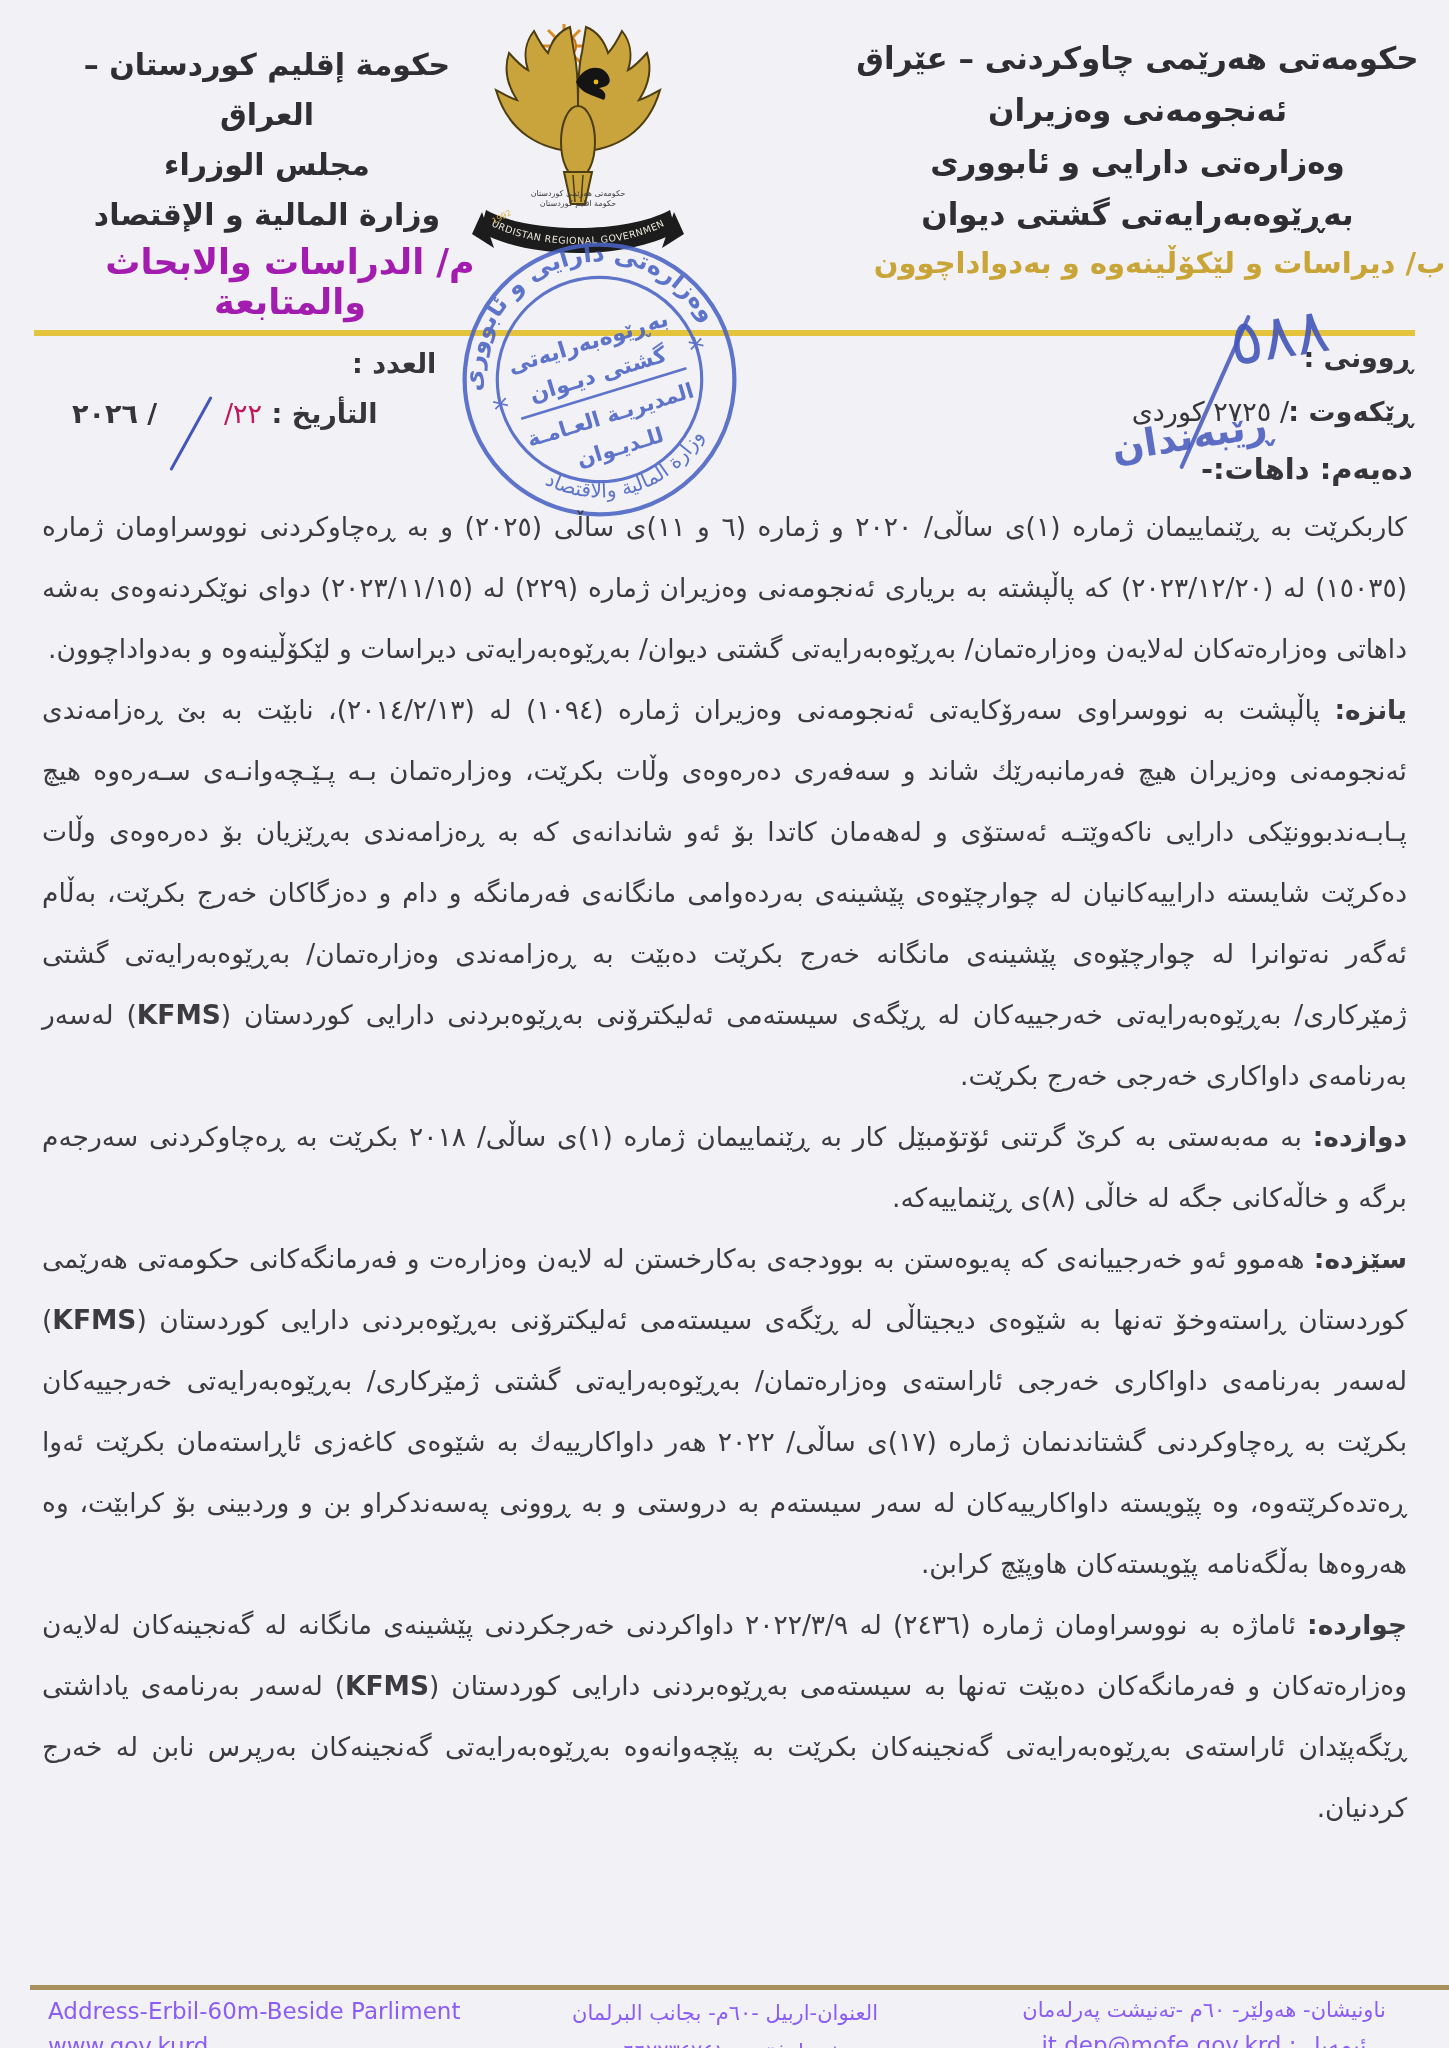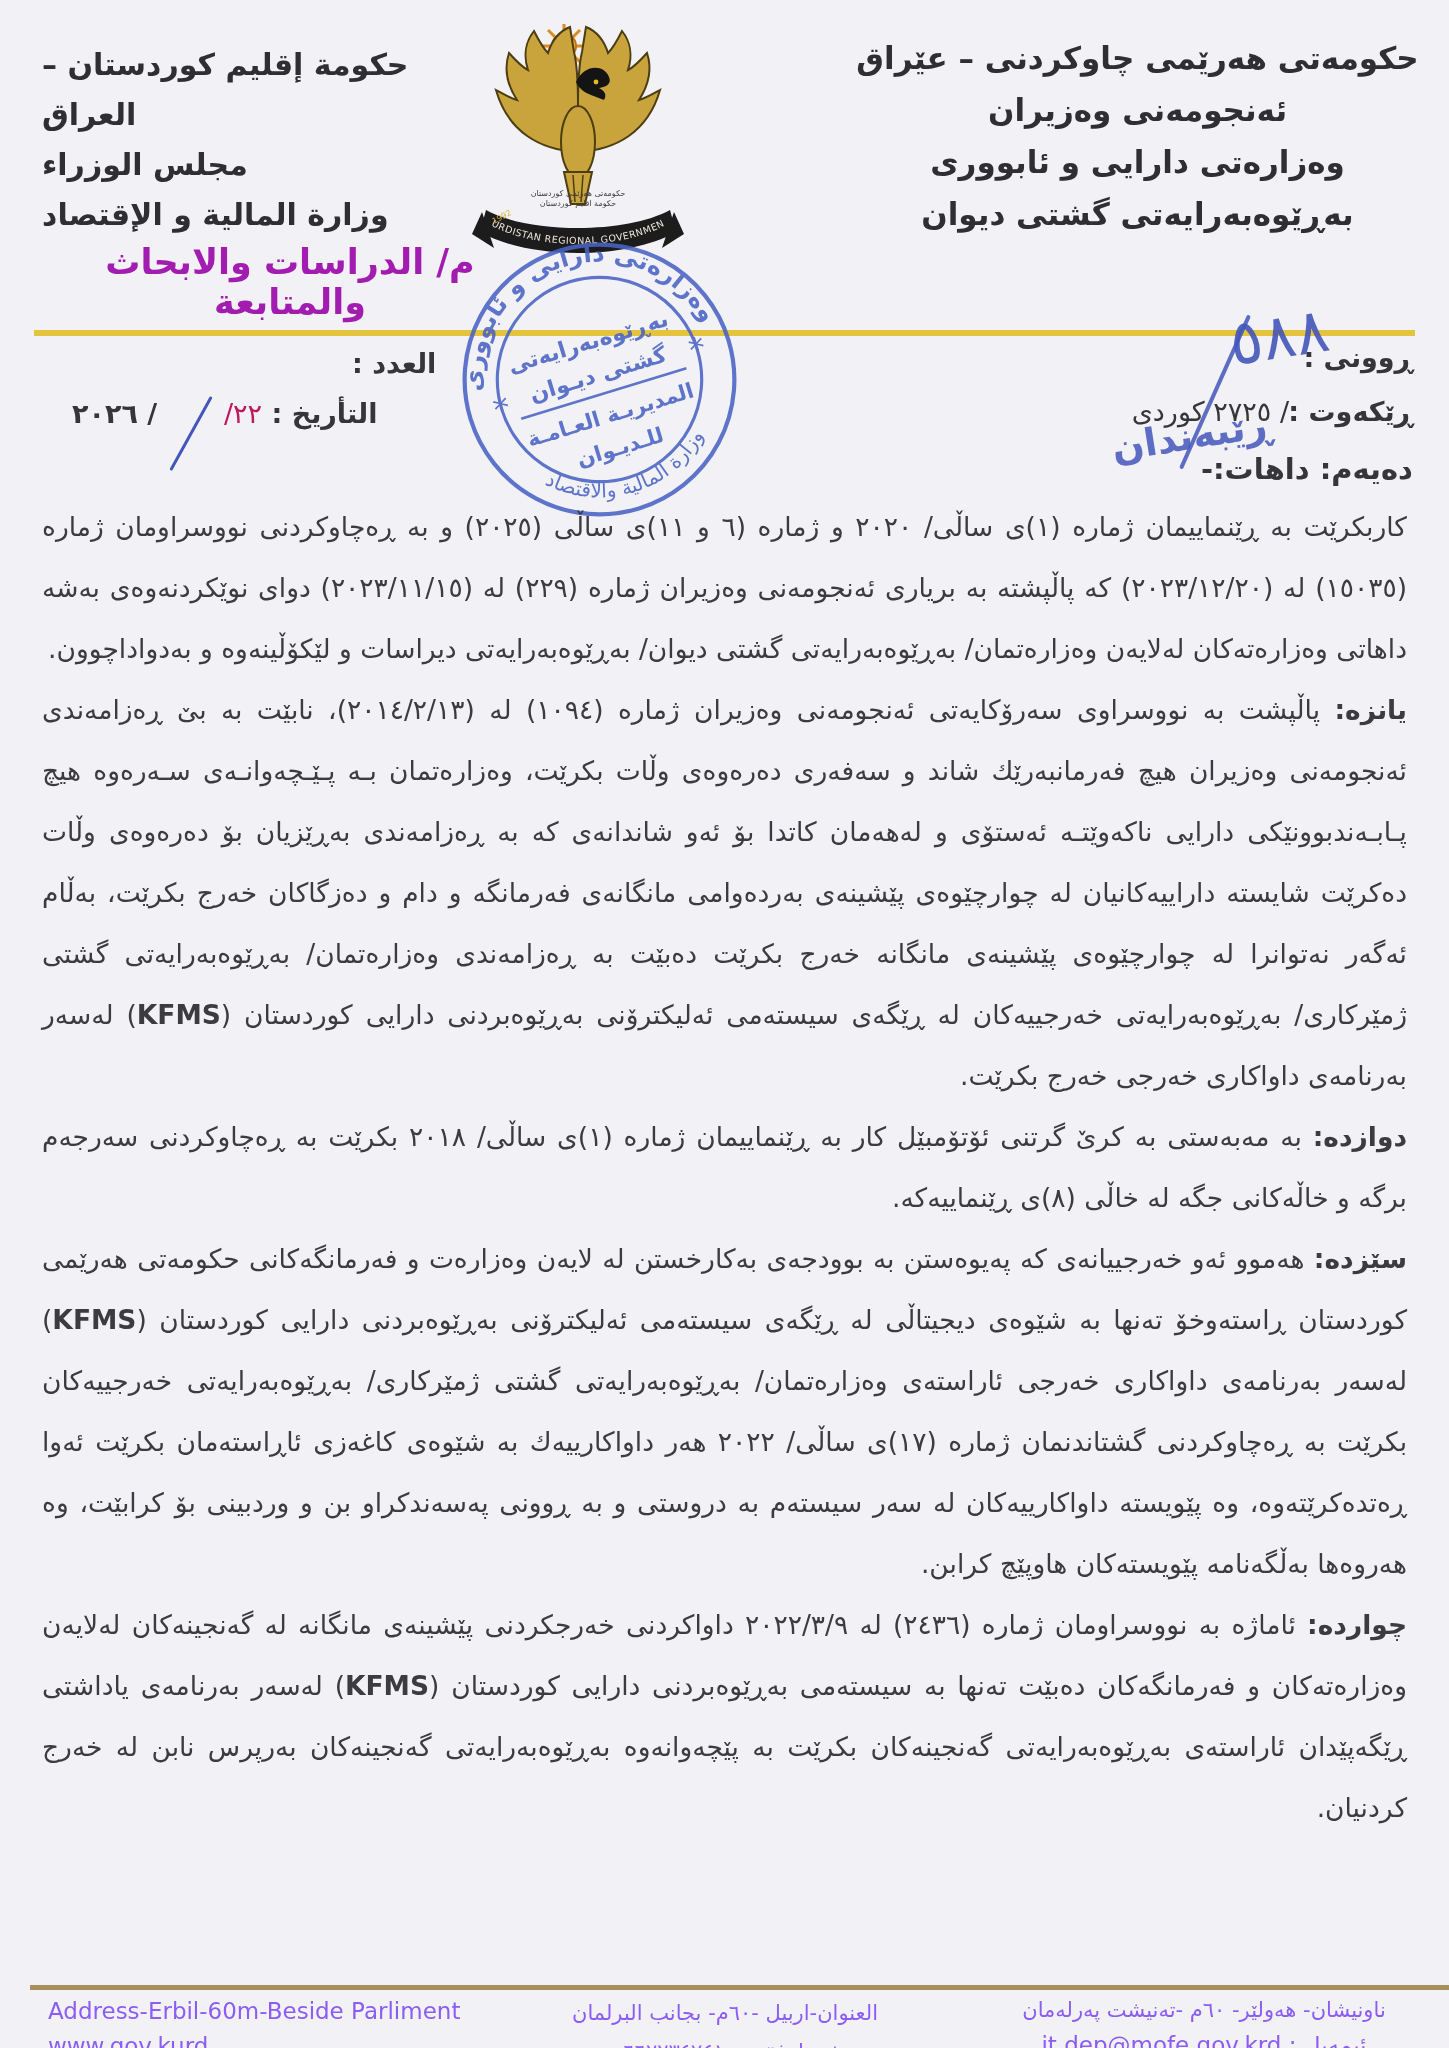--- a/index.html
+++ b/index.html
@@ -1,19 +1,19 @@
 <!DOCTYPE html>
 <html lang="ku"><head>
 <meta charset="utf-8">
 <style>
   html,body{margin:0;padding:0;}
   .page{position:relative;width:1449px;height:2048px;background:#f2f1f6;overflow:hidden;
         font-family:"DejaVu Sans",sans-serif;color:#35353a;}
   
-  .header-ar{position:absolute;top:40px;left:42px;width:450px;text-align:left;direction:rtl;
+  .header-ar{position:absolute;top:40px;left:42px;width:450px;text-align:center;direction:rtl;
              font-weight:bold;font-size:30px;line-height:50px;color:#2f2f33;}
   .header-ku{position:absolute;top:32px;right:24px;width:575px;text-align:center;direction:rtl;
              font-weight:bold;font-size:31px;line-height:52px;color:#2f2f33;}
   .dept-ar{position:absolute;top:242px;left:80px;width:420px;text-align:center;direction:rtl;
            color:#a21caf;font-weight:bold;font-size:35px;}
   .dept-ku{position:absolute;top:246px;right:2px;width:575px;text-align:center;direction:rtl;
            color:#c9a437;font-weight:bold;font-size:29px;}
   .emblem{position:absolute;left:468px;top:20px;width:220px;height:245px;}
   
   .rule-gold{position:absolute;top:330px;left:34px;width:1381px;height:6px;background:#e4c33d;}
@@ -59,20 +59,21 @@
     <div>وزارة المالية و الإقتصاد</div>
   </div>
   <div class="dept-ar">م/ الدراسات والابحاث والمتابعة</div>
 
   <div class="header-ku">
     <div>حكومه‌تی هه‌رێمی چاوكردنی – عێراق</div>
     <div>ئه‌نجومه‌نی وه‌زیران</div>
     <div>وه‌زاره‌تی دارایی و ئابووری</div>
     <div>به‌ڕێوه‌به‌رایه‌تی گشتی دیوان</div>
   </div>
+  <div class="dept-ku">ب/ دیراسات و لێكۆڵینه‌وه و به‌دواداچوون</div>
 
   <div class="emblem">
     <svg width="220" height="245" viewBox="0 0 220 245" xmlns="http://www.w3.org/2000/svg" xmlns:xlink="http://www.w3.org/1999/xlink">
 
       <g>
         <g stroke="#d98c1f" stroke-width="3">
           <line x1="96" y1="4" x2="96" y2="48"></line>
           <line x1="74" y1="26" x2="118" y2="26"></line>
           <line x1="80" y1="10" x2="112" y2="42"></line>
           <line x1="112" y1="10" x2="80" y2="42"></line>

